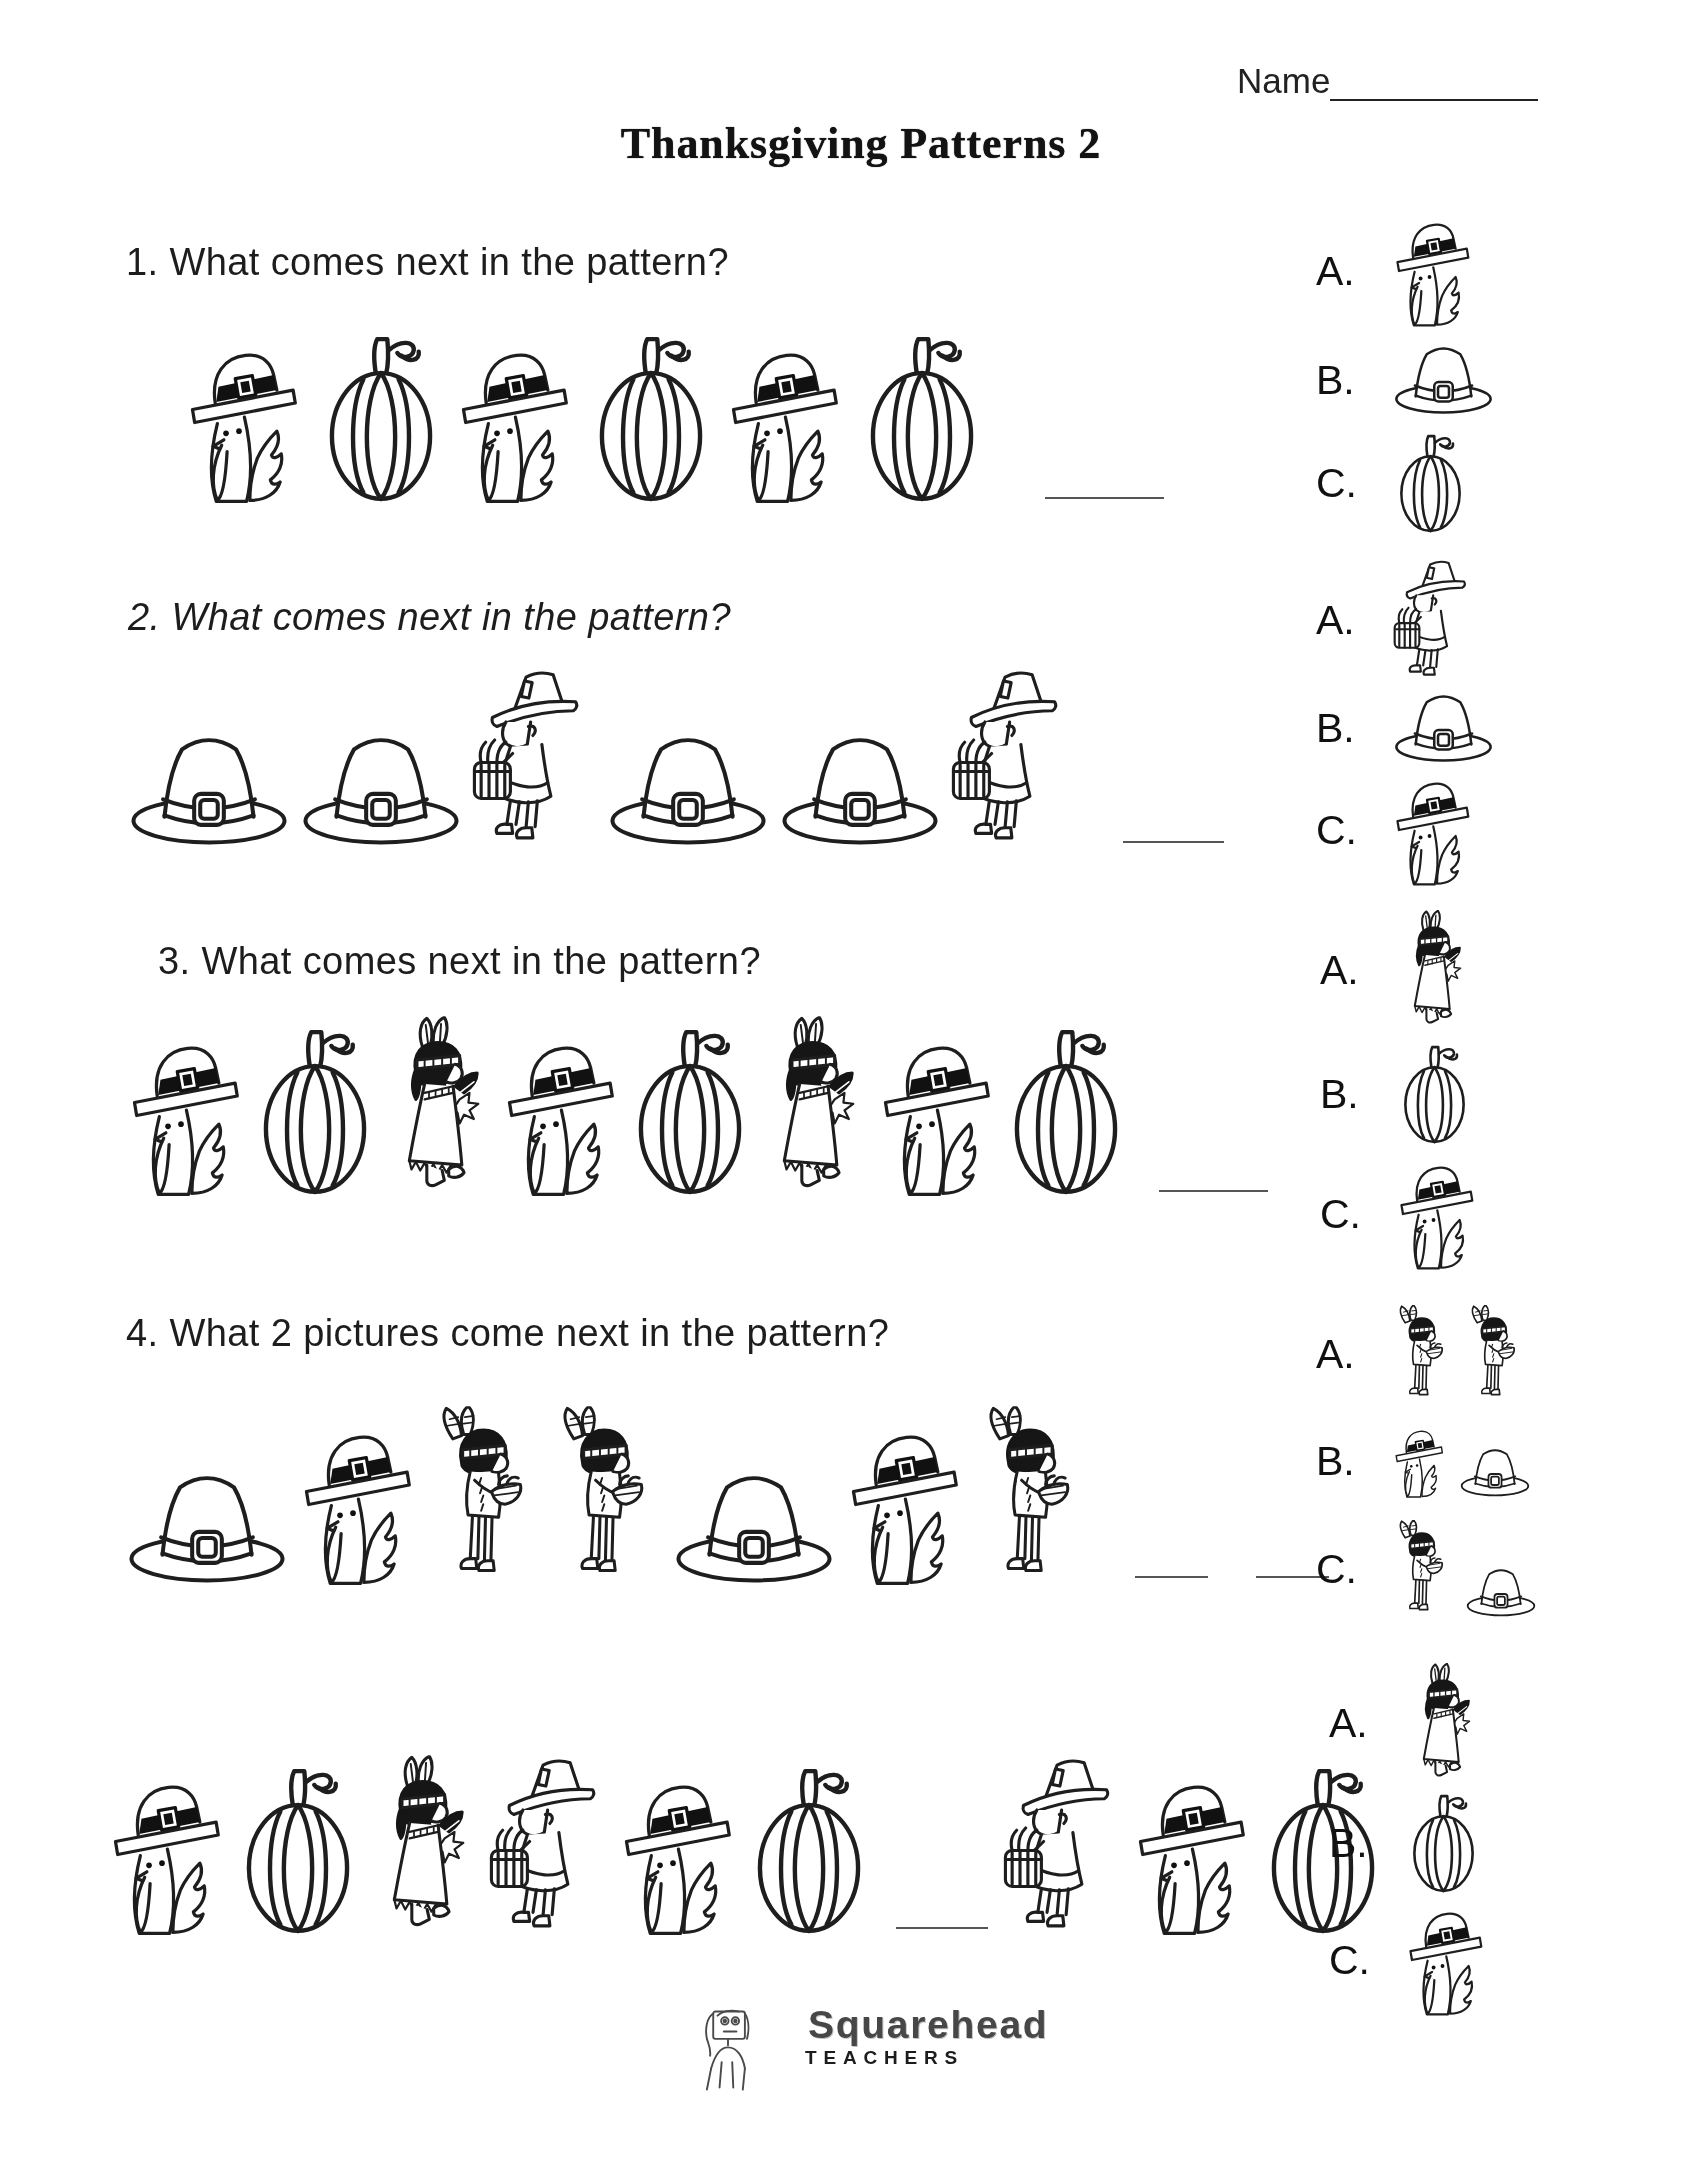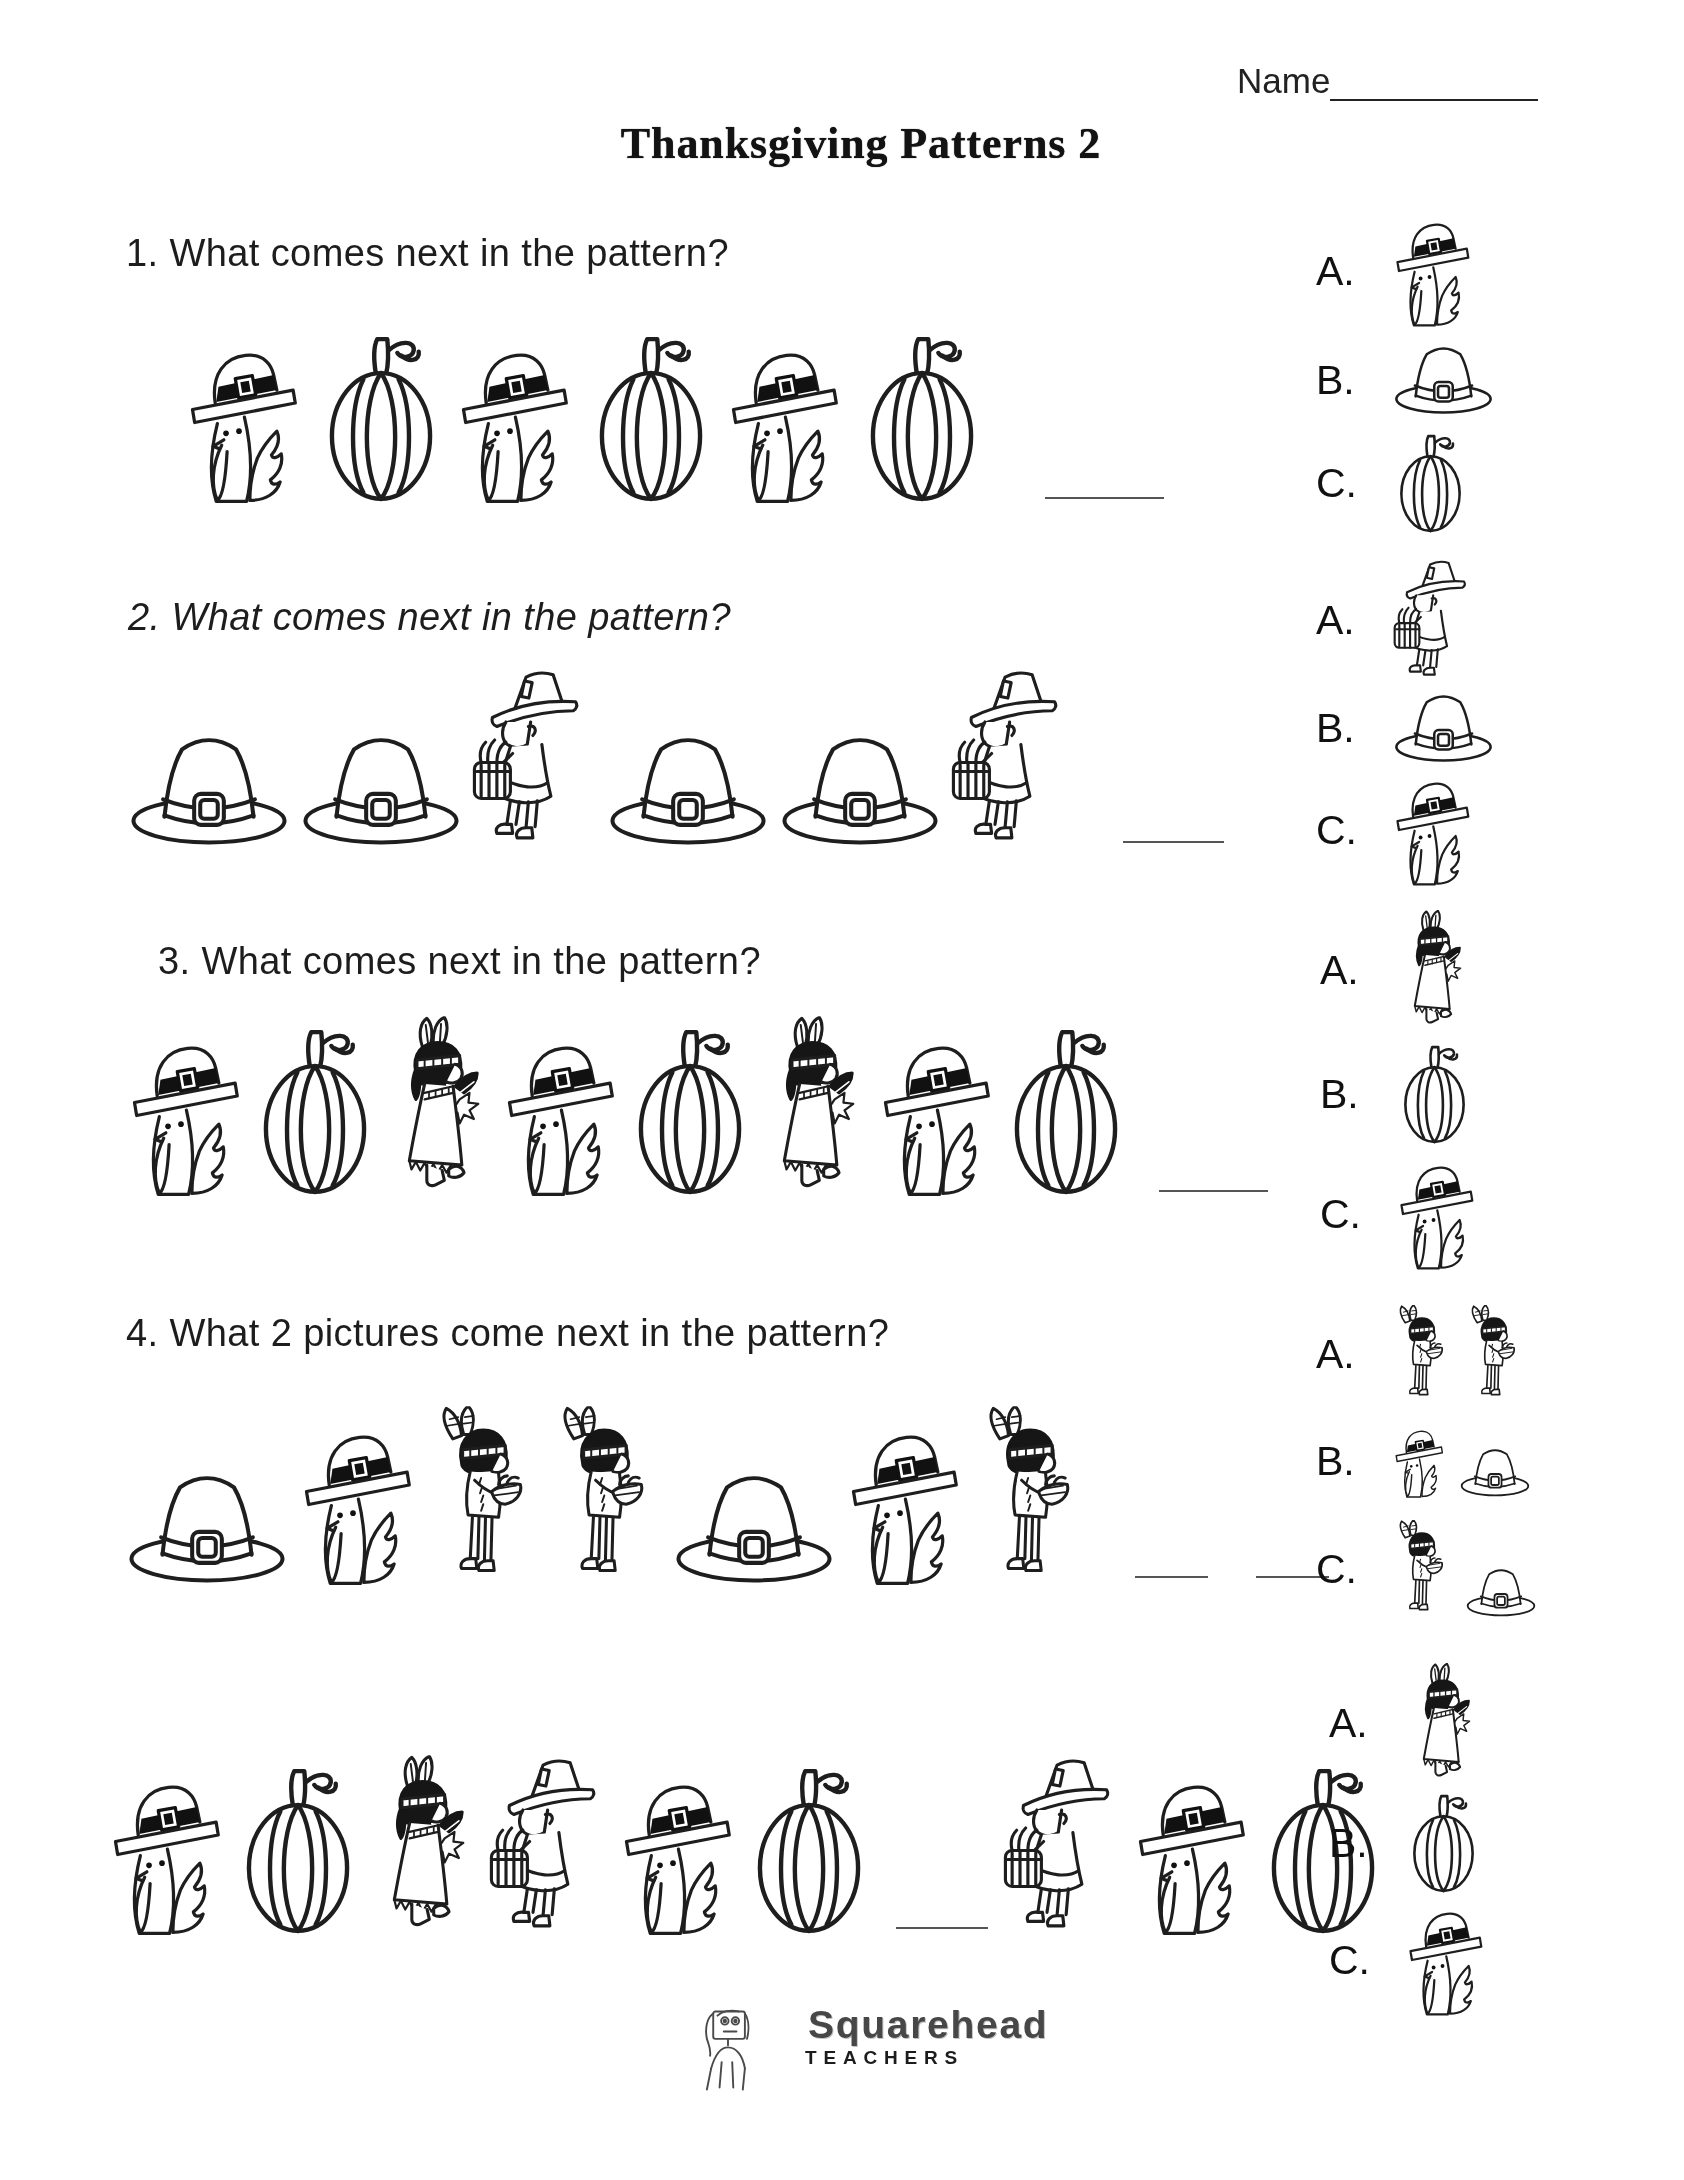--- a/index.html
+++ b/index.html
@@ -198,21 +198,21 @@
 </svg>
 
 <div class="page">
 
   <div class="name-row">
     <span class="name-label">Name</span>
     <span class="name-line"></span>
   </div>
   <div class="title">Thanksgiving Patterns 2</div>
 
-  <div class="q-prompt" style="top:232px;left:126px;">1. What comes next in the pattern?</div>
+  <div class="q-prompt" style="top:241px;left:126px;">1. What comes next in the pattern?</div>
   <div class="pattern-row" id="q1-pattern">
       <svg class="ic lg ic-turkey" viewBox="0 0 140 191" width="119" height="163">
         <use href="#sym-turkey"></use>
       </svg>
       <svg class="ic lg ic-pumpkin" viewBox="0 0 148 200" width="126" height="170">
         <use href="#sym-pumpkin"></use>
       </svg>
       <svg class="ic lg ic-turkey" viewBox="0 0 140 191" width="119" height="163">
         <use href="#sym-turkey"></use>
       </svg>

